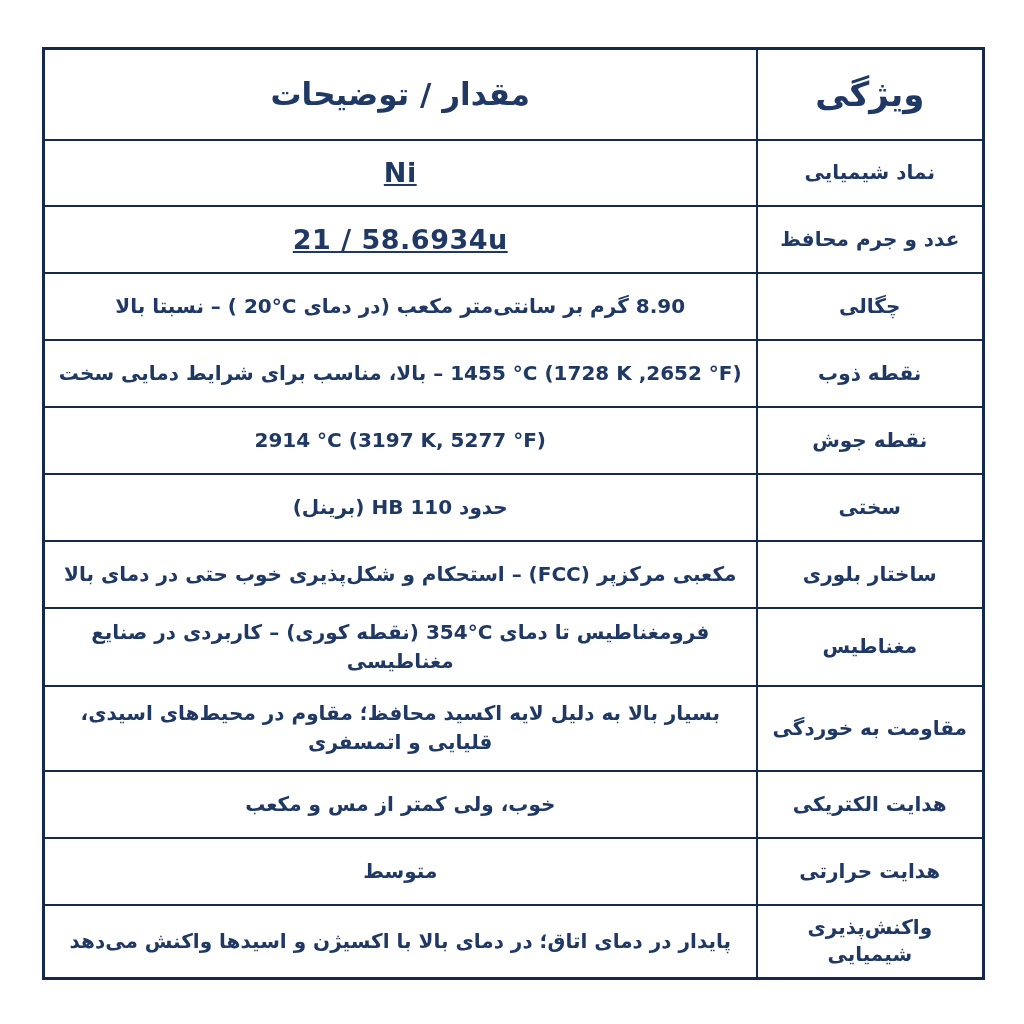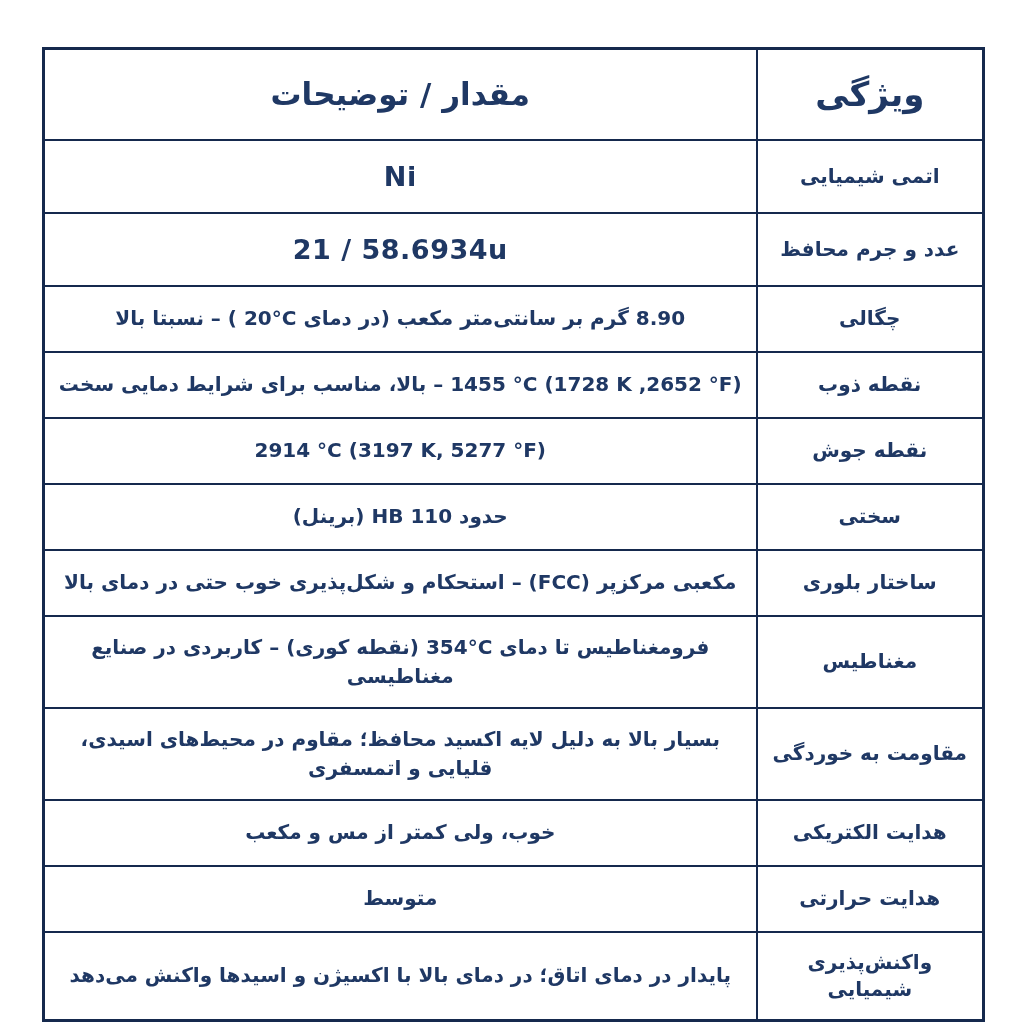--- a/index.html
+++ b/index.html
@@ -25,21 +25,21 @@
     direction: rtl;
     font-family: "DejaVu Sans", sans-serif;
     font-weight: bold;
     color: #1f3864;
     border: 3px solid #15294d;
   }
   th, td {
     border: 2px solid #15294d;
     text-align: center;
     vertical-align: middle;
-    padding: 16px 12px;
+    padding: 8px 12px;
     background: #ffffff;
   }
   col.c-property { width: 227px; }
   col.c-value    { width: 713px; }
   thead tr { height: 91px; }
   thead th.col-property { font-size: 34px; }
   thead th.col-value    { font-size: 31px; }
   tbody tr { height: 66px; }
   tbody tr:nth-child(9)  { height: 84px; }  
   td.col-property {
@@ -47,40 +47,41 @@
     line-height: 1.35;
   }
   td.col-value {
     font-size: 20px;
     line-height: 1.45;
     white-space: pre-line;
   }
   tr.emphasis td.col-value {
     font-size: 27px;
     letter-spacing: 0.5px;
+    text-decoration: underline;
   }
 </style>
 </head>
 <body>
 
 <div class="page">
   <table class="spec-table" dir="rtl">
     <colgroup>
       <col class="c-property">
       <col class="c-value">
     </colgroup>
     <thead>
       <tr>
         <th class="col-property">ویژگی</th>
         <th class="col-value">مقدار / توضیحات</th>
       </tr>
     </thead>
     <tbody>
         <tr class="emphasis">
-          <td class="col-property">اتمی شیمیایی</td>
+          <td class="col-property">نماد شیمیایی</td>
           <td class="col-value">Ni</td>
         </tr>
         <tr class="emphasis">
           <td class="col-property">عدد و جرم محافظ</td>
           <td class="col-value">⁦21 / 58.6934u⁩</td>
         </tr>
         <tr>
           <td class="col-property">چگالی</td>
           <td class="col-value">⁦8.90⁩ گرم بر سانتی‌متر مکعب (در دمای ⁦20°C⁩ ) – نسبتا بالا</td>
         </tr>

